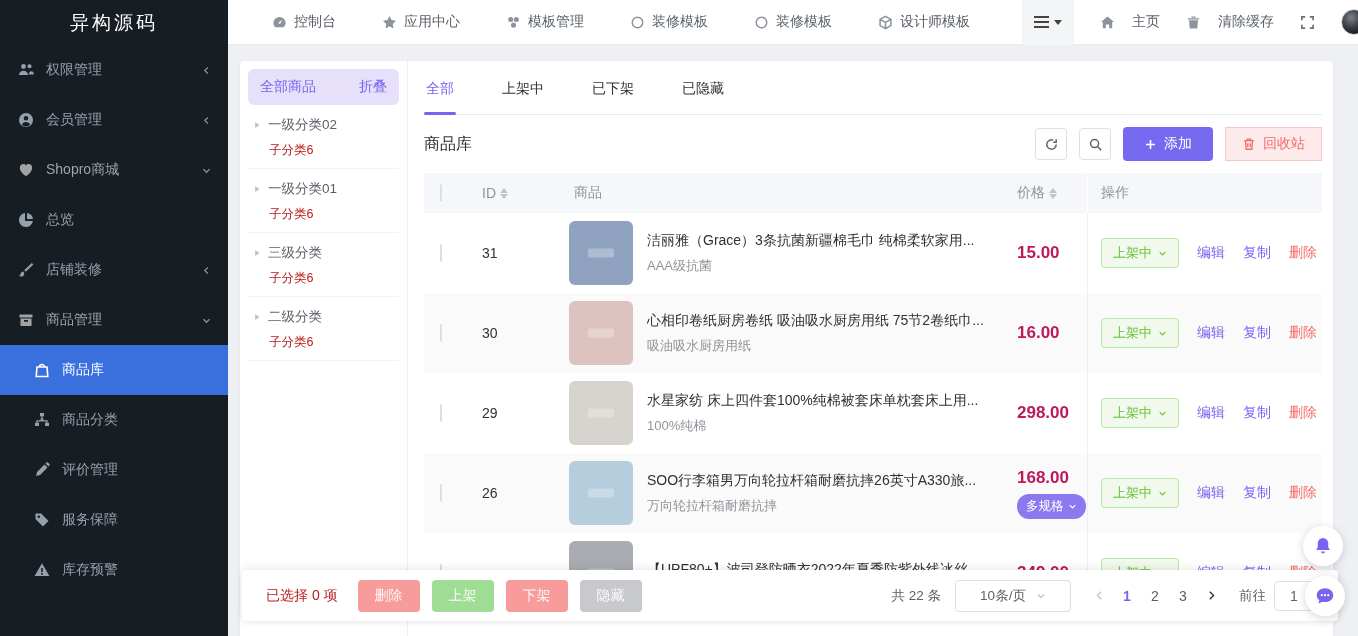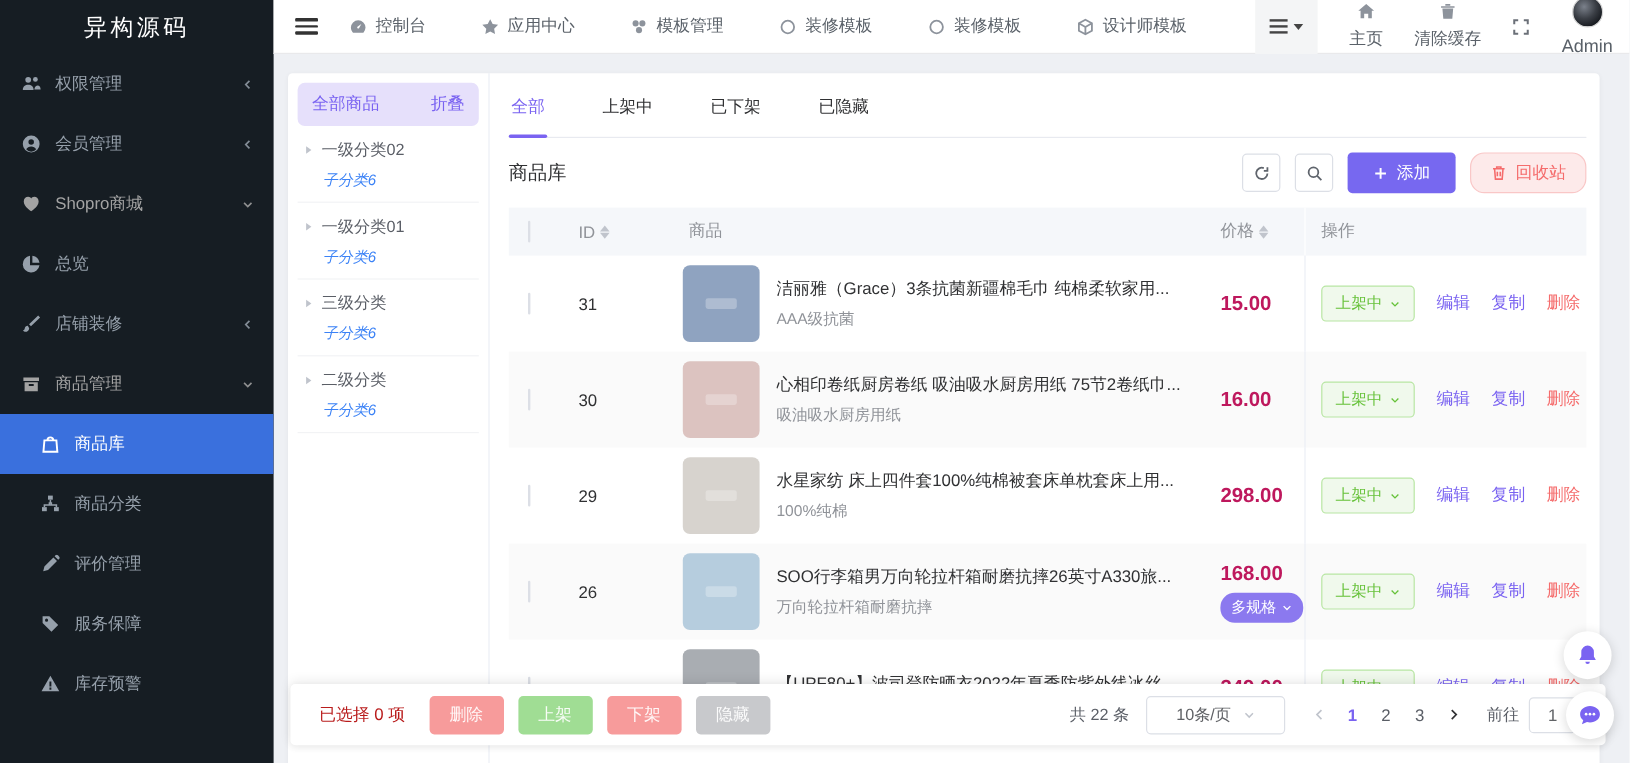--- a/index.html
+++ b/index.html
@@ -22,54 +22,54 @@
 
   
   .main { flex:1; display:flex; flex-direction:column; position:relative; min-width:0; }
   .topnav { height:45px; background:#fff; border-bottom:1px solid #e9e9eb; display:flex; align-items:center; padding:0 14px; color:#5a6169; font-size:14px; flex:none; }
   .hamburger { width:19px; margin:0 26px 0 4px; cursor:pointer; }
   .hamburger span { display:block; height:2.5px; background:#333; margin:3px 0; border-radius:1px; }
   .nav-item { display:flex; align-items:center; gap:7px; margin-right:46px; cursor:pointer; white-space:nowrap; }
   .nav-item svg { width:15px; height:15px; fill:#8d939c; stroke:none; }
   .nav-item svg.stroked { fill:none; stroke:#8d939c; stroke-width:1.6; }
   .nav-right { margin-left:auto; display:flex; align-items:center; }
-  .nav-btn { display:flex; align-items:center; gap:7px; cursor:pointer; margin-left:26px; white-space:nowrap;flex-direction:column; }
+  .nav-btn { display:flex; align-items:center; gap:17px; cursor:pointer; margin-left:26px; white-space:nowrap; }
   .nav-btn svg { width:15px; height:15px; fill:#8d939c; }
   .dd-box { height:45px; width:52px; background:#f4f5f6; display:flex; align-items:center; justify-content:center; gap:5px; cursor:pointer; margin-left:6px; }
   .dd-box .bars span { display:block; width:15px; height:2.5px; background:#444; margin:2.5px 0; }
   .caret-dn { width:0; height:0; border-left:4px solid transparent; border-right:4px solid transparent; border-top:5px solid #444; }
   .avatar { width:26px; height:26px; border-radius:50%; background:radial-gradient(circle at 38% 32%, #7b818b 0%, #3a3e45 45%, #14171c 80%); border:1px solid #d6d6d6; }
 
   
   .content { position:relative; flex:1; overflow:hidden; }
   .card { position:absolute; left:12px; top:16px; width:1093px; height:700px; background:#fff; border-radius:4px; box-shadow:0 1px 4px rgba(0,0,0,.05); display:flex; }
 
   
   .tree { width:168px; min-width:168px; border-right:1px solid #ebeef5; padding:8px; }
   .tree-head { height:36px; background:#e6e0fb; border-radius:6px; display:flex; align-items:center; justify-content:space-between; padding:0 12px; color:#7a63f1; font-size:14px; }
   .tree-head .collapse { cursor:pointer; }
   .tree-group { padding:11px 4px 9px; border-bottom:1px solid #f2f3f5; }
   .tg-row { display:flex; align-items:center; gap:6px; color:#5a5e66; font-size:13.5px; cursor:pointer; }
   .tg-row svg { width:10px; height:10px; fill:#c0c4cc; flex:none; }
-  .tg-sub { margin:8px 0 0 17px; color:#3b82f6; font-size:12.5px; cursor:pointer;font-style:italic; }
+  .tg-sub { margin:8px 0 0 17px; color:#b91c1c; font-size:12.5px; cursor:pointer; }
 
   
   .tarea { flex:1; padding:0 11px 0 16px; min-width:0; }
   .tabs { height:54px; display:flex; align-items:flex-end; gap:44px; border-bottom:1px solid #e8eaf0; }
   .tab { padding:0 2px 16px; cursor:pointer; position:relative; color:#303133; }
   .tab.active { color:#7a63f1; }
   .tab.active::after { content:""; position:absolute; left:0; right:0; bottom:-1px; height:3px; background:#7a63f1; border-radius:2px; }
   .toolbar { height:58px; display:flex; align-items:center; }
   .tb-title { font-size:16px; color:#303133; }
   .tb-btns { margin-left:auto; display:flex; align-items:center; gap:12px; }
   .icon-btn { width:32px; height:32px; border:1px solid #dcdfe6; border-radius:4px; background:#fff; display:flex; align-items:center; justify-content:center; cursor:pointer; }
   .icon-btn svg { width:15px; height:15px; fill:none; stroke:#5f646c; stroke-width:1.6; }
   .btn-add { height:34px; padding:0 21px; background:#7768f0; color:#fff; border:none; border-radius:4px; font-size:14px; display:flex; align-items:center; gap:7px; cursor:pointer; }
   .btn-add svg { width:13px; height:13px; stroke:#fff; stroke-width:2; fill:none; }
-  .btn-recycle { height:34px; padding:0 16px; background:#fdeaea; color:#f56c6c; border:1px solid #f9c7c7; border-radius:12px; font-size:14px; display:flex; align-items:center; gap:7px; cursor:pointer; }
+  .btn-recycle { height:34px; padding:0 16px; background:#fdeaea; color:#f56c6c; border:1px solid #f9c7c7; border-radius:0; font-size:14px; display:flex; align-items:center; gap:7px; cursor:pointer; }
   .btn-recycle svg { width:14px; height:14px; fill:none; stroke:#f56c6c; stroke-width:1.5; }
 
   .thead { height:40px; background:#f5f7fa; display:flex; align-items:center; color:#909399; font-size:14px; }
   .trow { height:80px; display:flex; align-items:center; }
   .trow.alt { background:#fafafa; }
   .c-check { width:50px; padding-left:16px; flex:none; }
   .c-id { width:95px; padding-left:8px; flex:none; display:flex; align-items:center; gap:4px; }
   .c-prod { flex:1; min-width:0; display:flex; align-items:center; padding-right:10px; }
   .c-price { width:78px; flex:none; padding-left:8px; display:flex; flex-direction:column; align-items:flex-start; gap:6px; }
   .c-action { width:235px; flex:none; padding-left:13px; border-left:1px solid #ebeef5; align-self:stretch; display:flex; align-items:center; }

